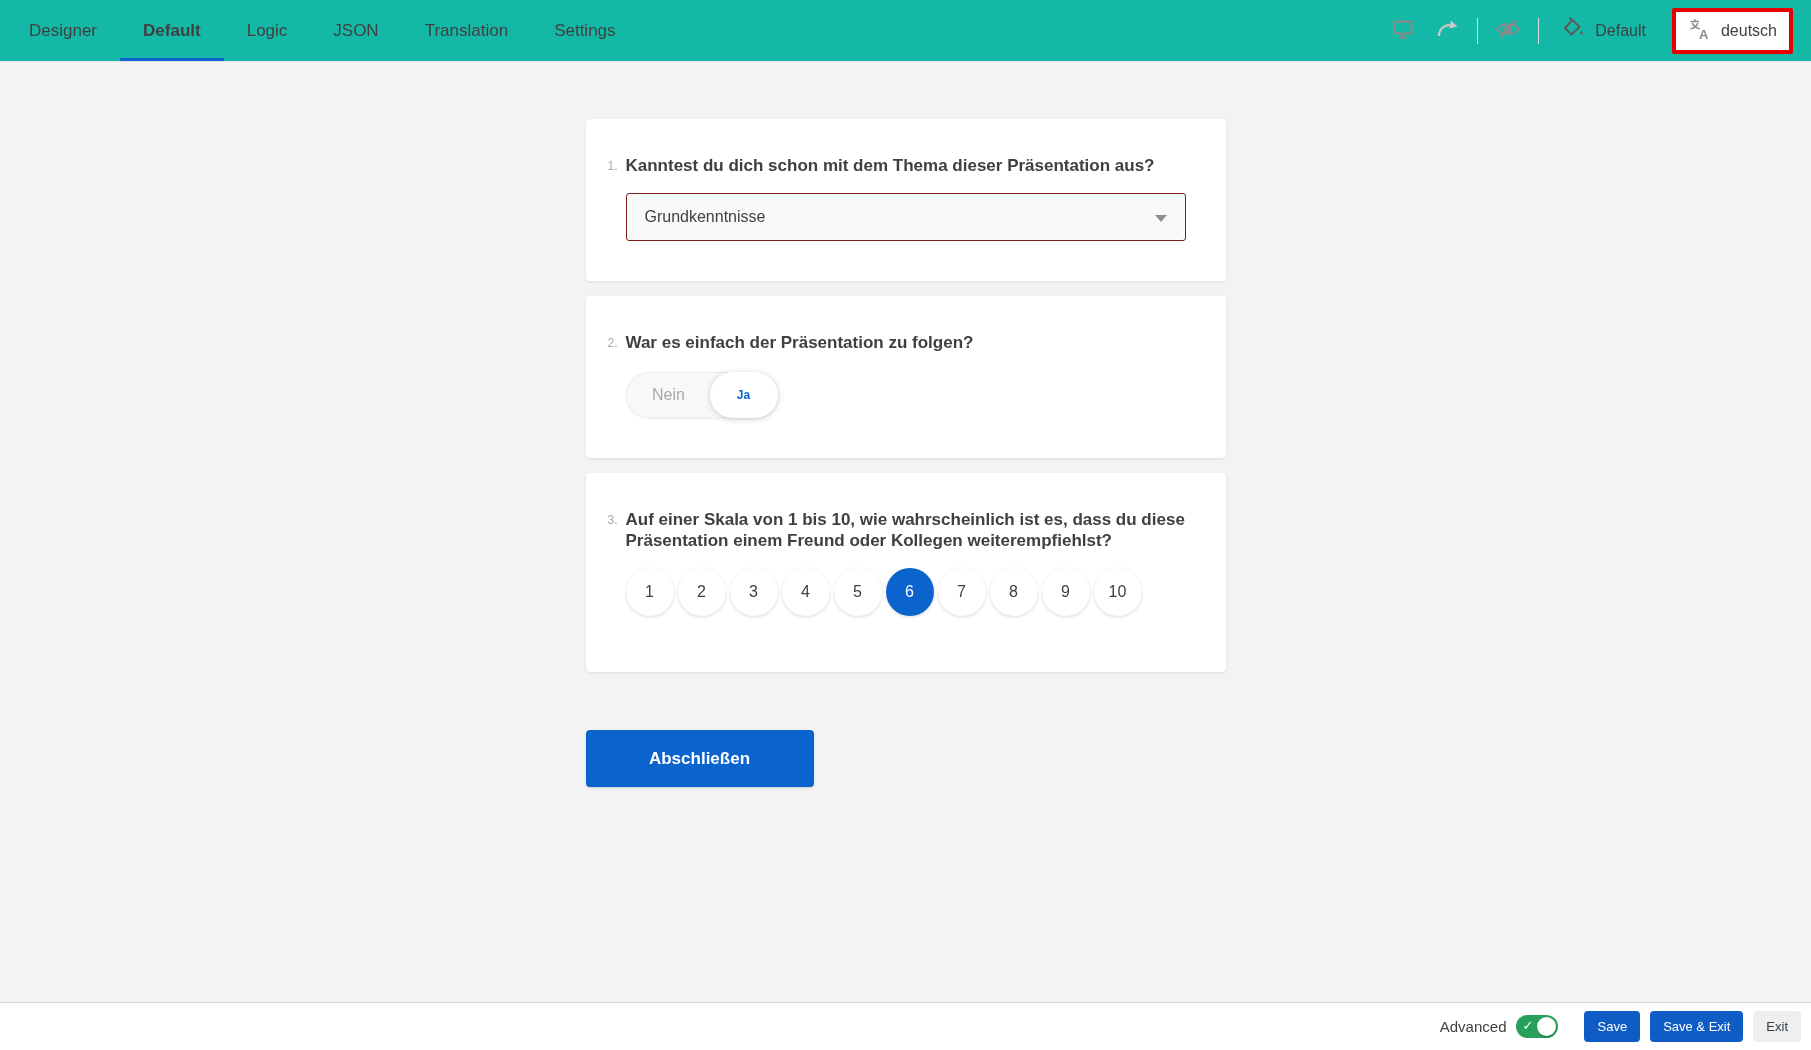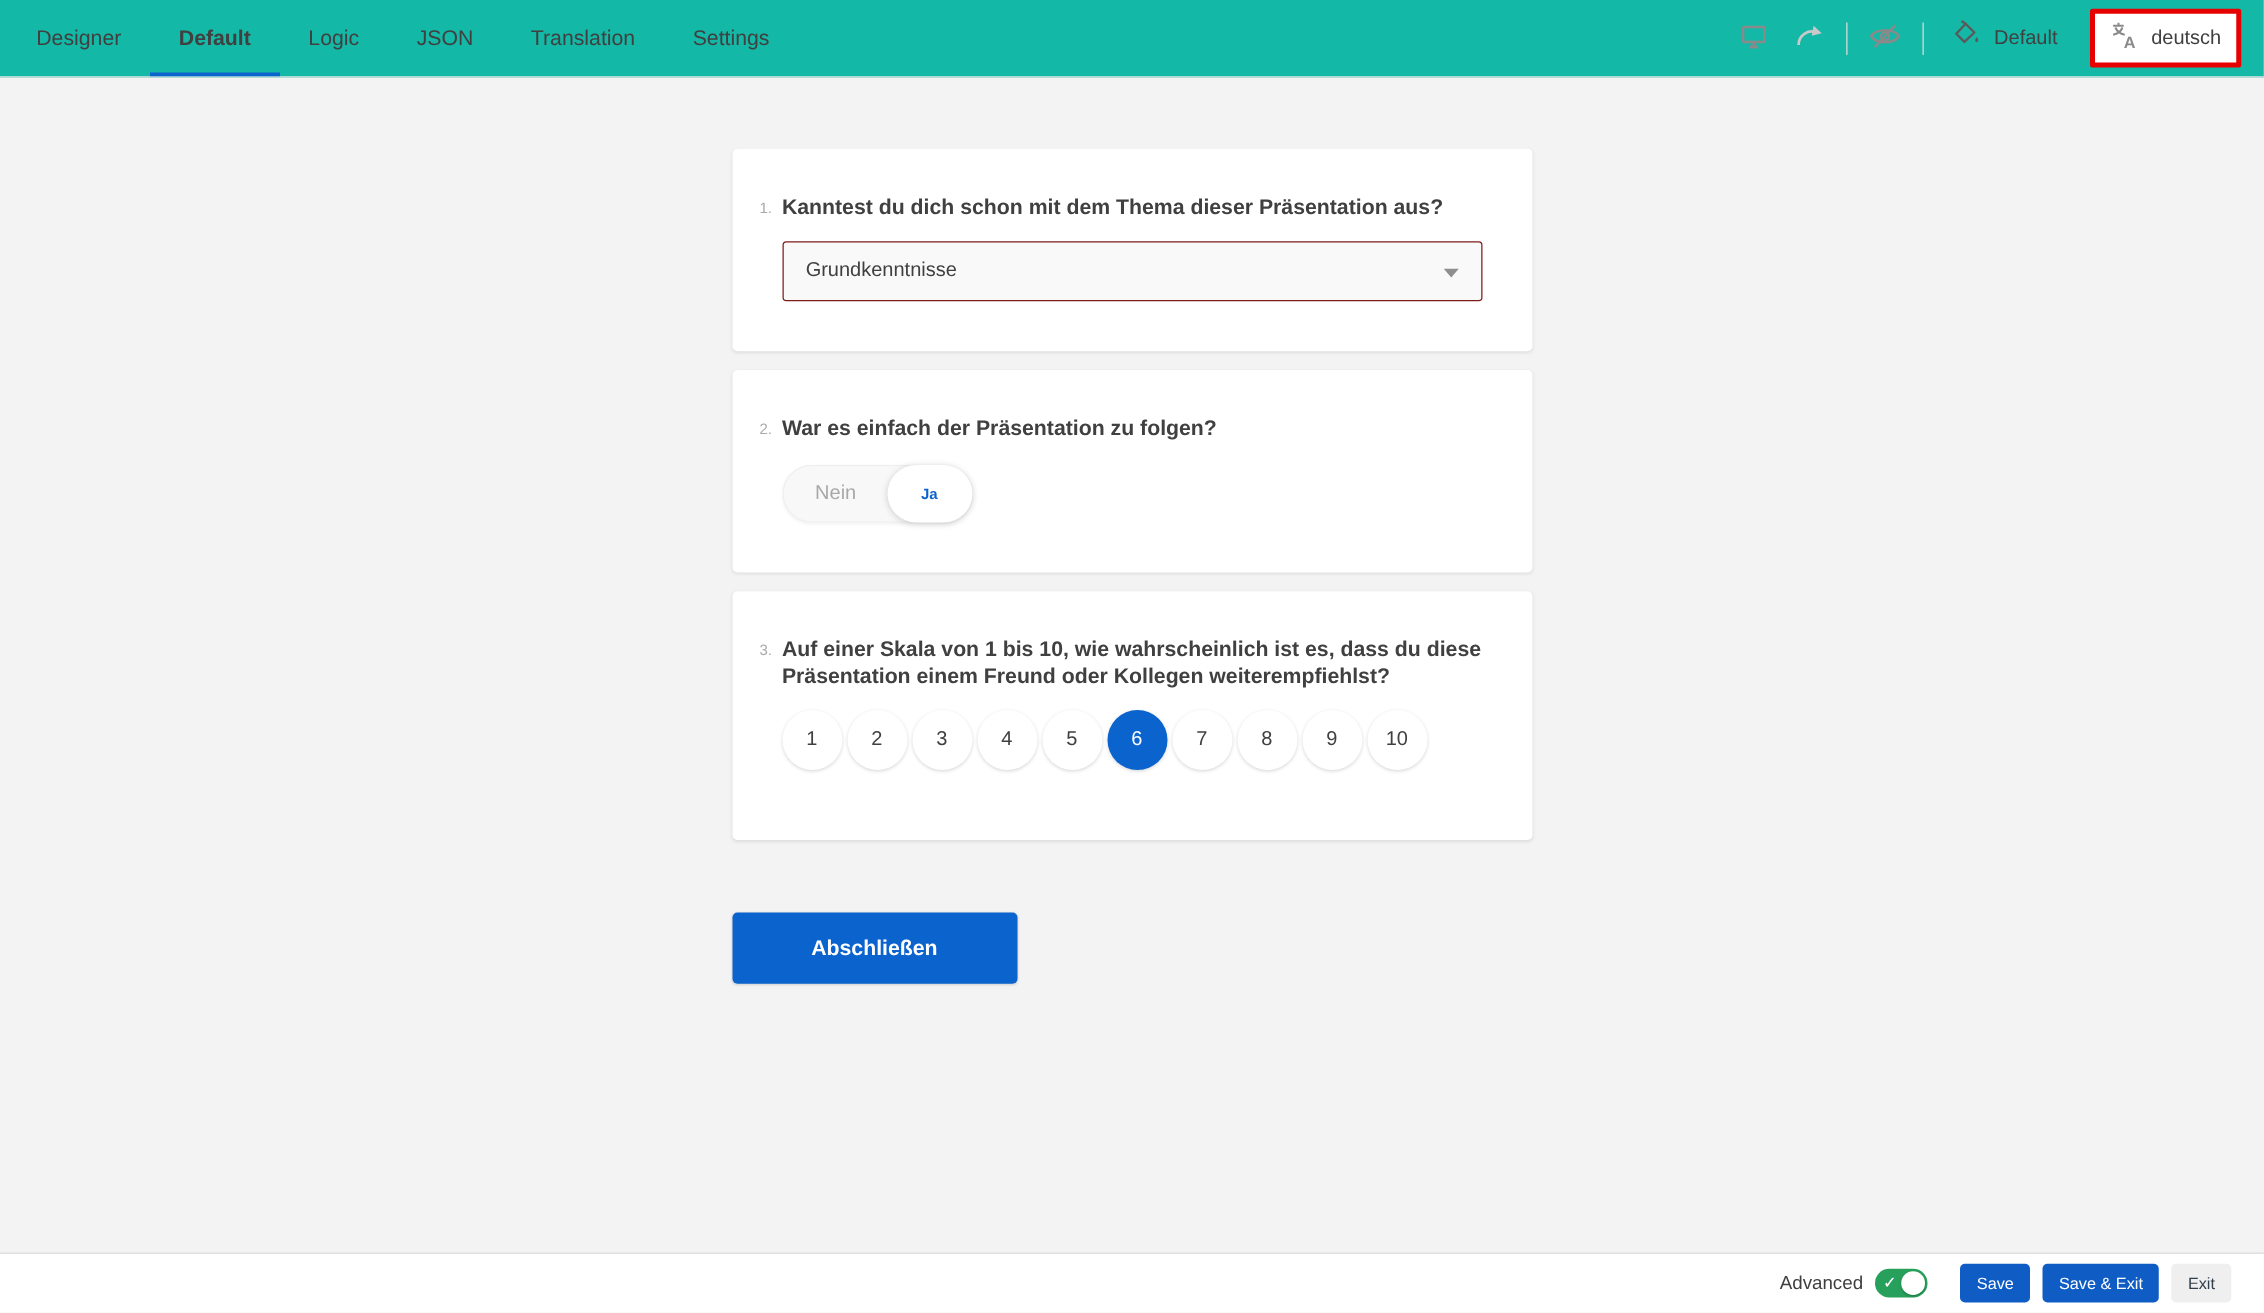--- a/index.html
+++ b/index.html
@@ -113,21 +113,21 @@
     background: #0b63ce; color: #fff; font-weight: 700; font-size: 17px;
     border: none; border-radius: 4px; align-self: flex-start; cursor: pointer;
     font-family: inherit; box-shadow: 0 1px 2px rgba(0,0,0,0.15);
   }
 
   
   .footer {
     position: absolute; bottom: 0; left: 0; right: 0; height: 48px;
     background: #fff; border-top: 1px solid #d8d8d8;
     display: flex; align-items: center; justify-content: flex-end;
-    padding-right: 26px;
+    padding-right: 10px;
   }
   .adv-label { font-size: 15px; color: #3f3f3f; margin-right: 10px; }
   .adv-toggle {
     width: 42px; height: 23px; border-radius: 12px; background: #26a05a;
     position: relative; margin-right: 16px; cursor: pointer; border: none;
   }
   .adv-check {
     position: absolute; left: 6px; top: 3px; color: #fff; font-size: 13px; line-height: 1.2;
   }
   .adv-knob {

